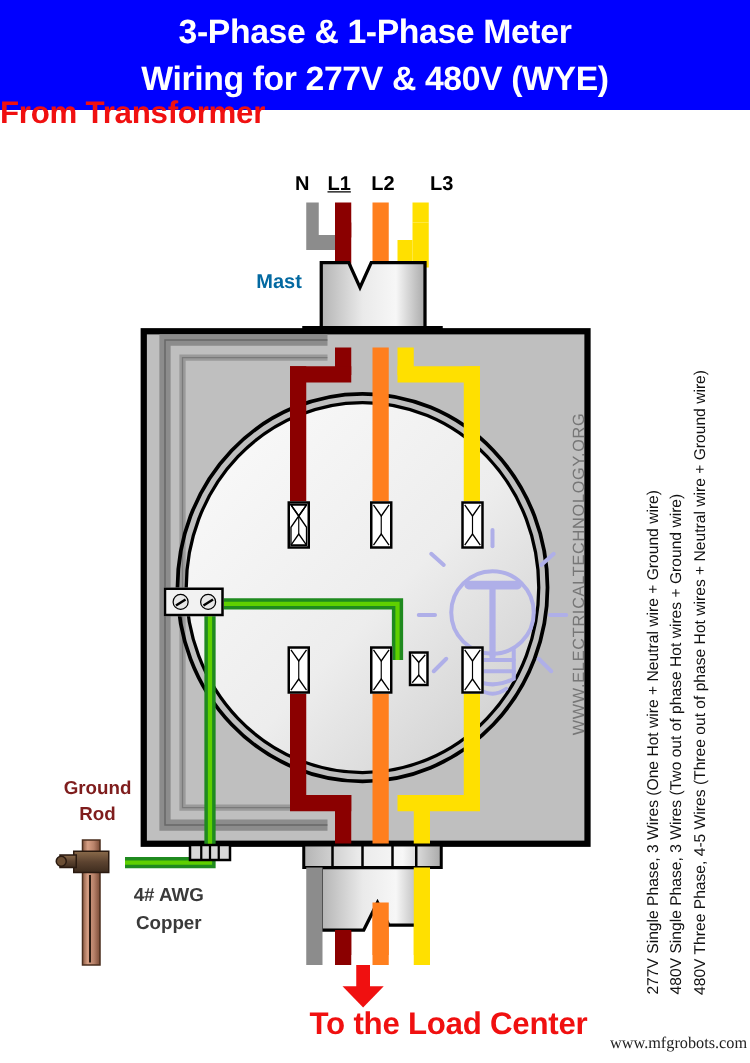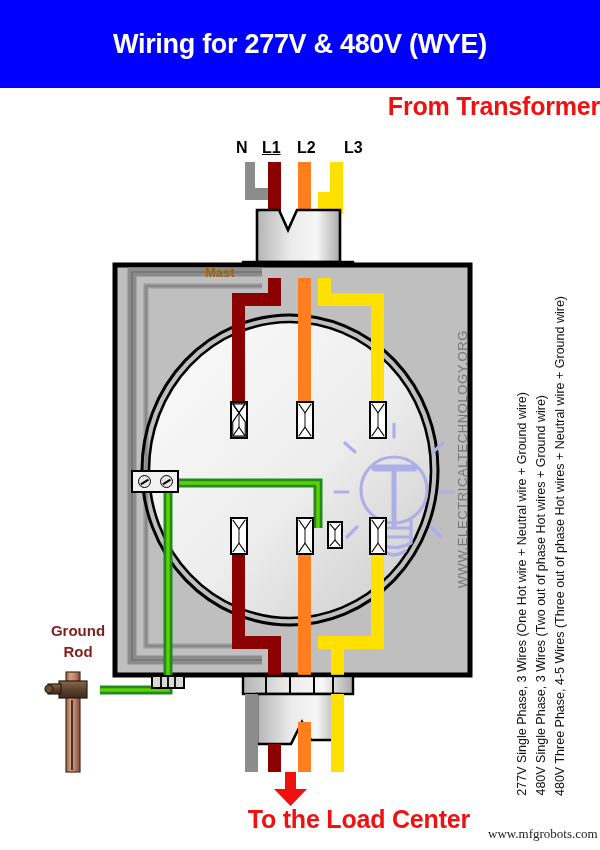--- a/index.html
+++ b/index.html
@@ -15,39 +15,39 @@
   .header-band {
     position: absolute; left: 0; top: 0; width: 600px; height: 88px;
     background: #0000ff;
     display: flex; flex-direction: column; align-items: center; justify-content: center;
   }
   .header-line {
     color: #ffffff; font-weight: bold; font-size: 27px; line-height: 38px;
     letter-spacing: -0.3px; white-space: nowrap;
   }
   .subtitle {
-    position: absolute; left: 0; top: 92px; width: 600px;
-    text-align: right; color: #f01010; font-weight: bold;
+    position: absolute; left: 0; top: 76px; width: 600px;
+    text-align: left; color: #f01010; font-weight: bold;
     font-size: 25px; letter-spacing: -0.2px;
   }
 
   
   .phase-labels { position: absolute; left: 236px; top: 139px; width: 130px; height: 22px; }
   .phase-labels span {
     position: absolute; top: 0; font-weight: bold; font-size: 16px; color: #000;
   }
   .pl-n  { left: 0px; }
   .pl-l1 { left: 26px; text-decoration: underline; }
   .pl-l2 { left: 61px; }
   .pl-l3 { left: 108px; text-align: right; }
 
   
   .mast-label {
     position: absolute; left: 205px; top: 217px;
-    font-weight: bold; font-size: 13px; color: #a16207; margin-top: 48px;
+    font-weight: bold; font-size: 16px; color: #0369a1;
   }
 
   
   .ground-rod-label {
     position: absolute; left: 30px; top: 620px; width: 96px;
     text-align: center; font-weight: bold; font-size: 15px; color: #7f1d1d;
     line-height: 21px;
   }
   .awg-label {
     position: absolute; left: 88px; top: 706px; width: 94px;
@@ -104,20 +104,21 @@
     content: ""; position: absolute; left: 1px; top: 5px; width: 9px; height: 1.6px;
     background: #000; transform: rotate(-32deg);
   }
 </style>
 </head>
 <body>
 
 <div id="root">
 
   <div class="header-band">
+    <div class="header-line">3-Phase &amp; 1-Phase Meter</div>
     <div class="header-line">Wiring for 277V &amp; 480V  (WYE)</div>
   </div>
 
   <div class="subtitle">From Transformer</div>
 
   <div class="phase-labels">
     <span class="pl-n">N</span>
     <span class="pl-l1">L1</span>
     <span class="pl-l2">L2</span>
     <span class="pl-l3">L3</span>
@@ -349,20 +350,24 @@
     <div class="screw"></div>
   </div>
 
   <div class="mast-label">Mast</div>
 
   <div class="ground-rod-label">
     <div>Ground</div>
     <div>Rod</div>
   </div>
 
+  <div class="awg-label">
+    <div>4# AWG</div>
+    <div>Copper</div>
+  </div>
 
   <div class="load-center">To the Load Center</div>
 
   <div class="wm-site">WWW.ELECTRICALTECHNOLOGY.ORG</div>
   <div class="wm-bottom">www.mfgrobots.com</div>
 
   <div class="vnotes">
     <div class="vnote vn0">277V Single Phase, 3 Wires (One Hot wire + Neutral wire + Ground wire)</div>
     <div class="vnote vn1">480V Single Phase, 3 Wires (Two out of phase Hot wires + Ground wire)</div>
     <div class="vnote vn2">480V Three Phase, 4-5 Wires (Three out of phase Hot wires + Neutral wire + Ground wire)</div>

